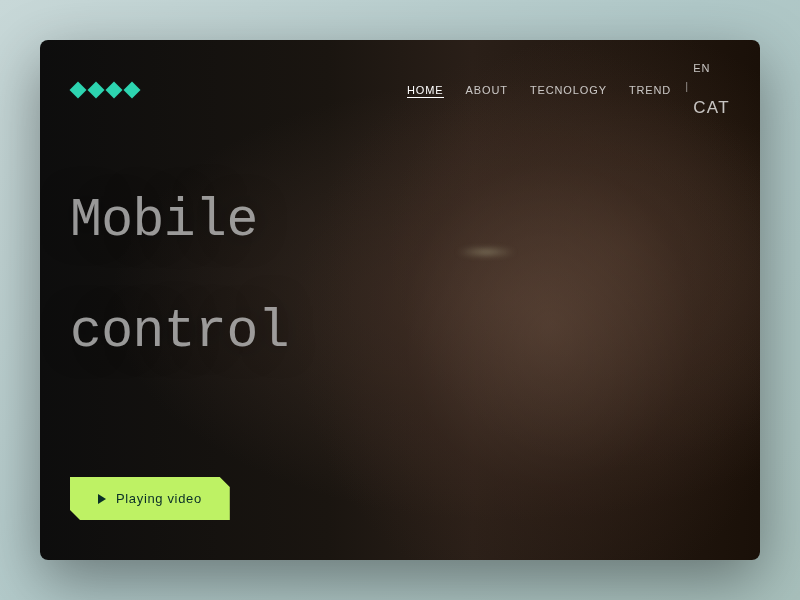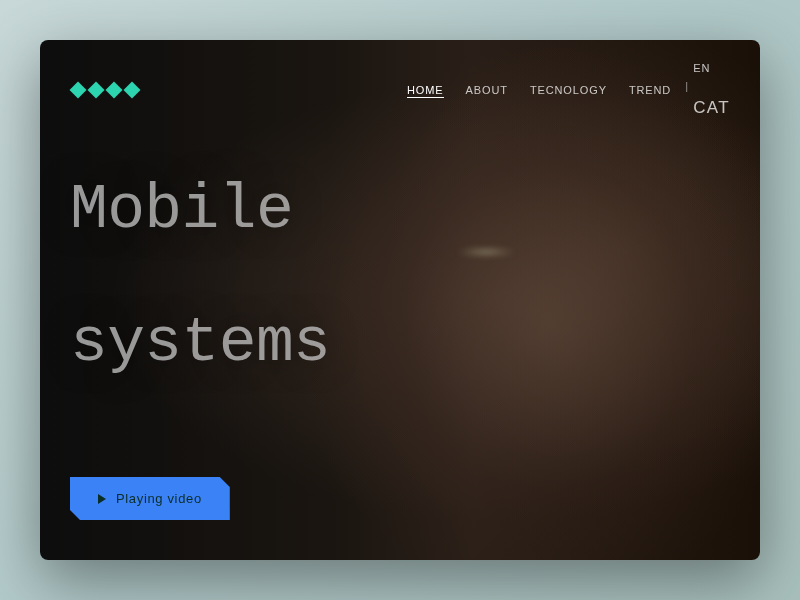--- a/index.html
+++ b/index.html
@@ -134,39 +134,39 @@
     
     .hero-content {
       flex: 1;
       display: flex;
       flex-direction: column;
       justify-content: center;
       padding: 20px 30px 60px 30px;
     }
 
     .hero-title {
-      font-size: 63px;
+      font-size: 53px;
       font-weight: 300;
       line-height: 1.05;
       color: rgba(200,200,200,0.75);
       font-family: 'Courier New', Courier, monospace;
       letter-spacing: -0.01em;
       text-shadow: 0 0 30px rgba(0,0,0,0.5);
     }
 
     
     .cta-area {
       padding: 0 30px 40px 30px;
     }
 
     .playing-video-btn {
       display: inline-flex;
       align-items: center;
       gap: 10px;
-      background: #3b82f6;
+      background: #bef264;
       color: #0a2e28;
       padding: 14px 28px;
       font-size: 13px;
       font-family: Arial, sans-serif;
       font-weight: 500;
       letter-spacing: 0.05em;
       cursor: pointer;
       border: none;
       clip-path: polygon(0 0, calc(100% - 10px) 0, 100% 10px, 100% 100%, 10px 100%, 0 calc(100% - 10px));
     }
@@ -219,21 +219,21 @@
           <span class="nav-divider">|</span>
           <a href="#" style="color:rgba(255,255,255,0.75);text-decoration:none;font-size:17px;font-family:Arial,sans-serif;letter-spacing:0.08em;">CAT</a>
         </li>
       </ul>
     </nav>
 
     <div class="hero-content">
       <h1 class="hero-title">
         <span>Mobile</span><br>
         <br>
-        <span>systems</span>
+        <span>control</span>
       </h1>
     </div>
 
     <div class="cta-area">
       <button class="playing-video-btn">
         <span class="play-icon"></span>
         <span>Playing video</span>
       </button>
     </div>
 

